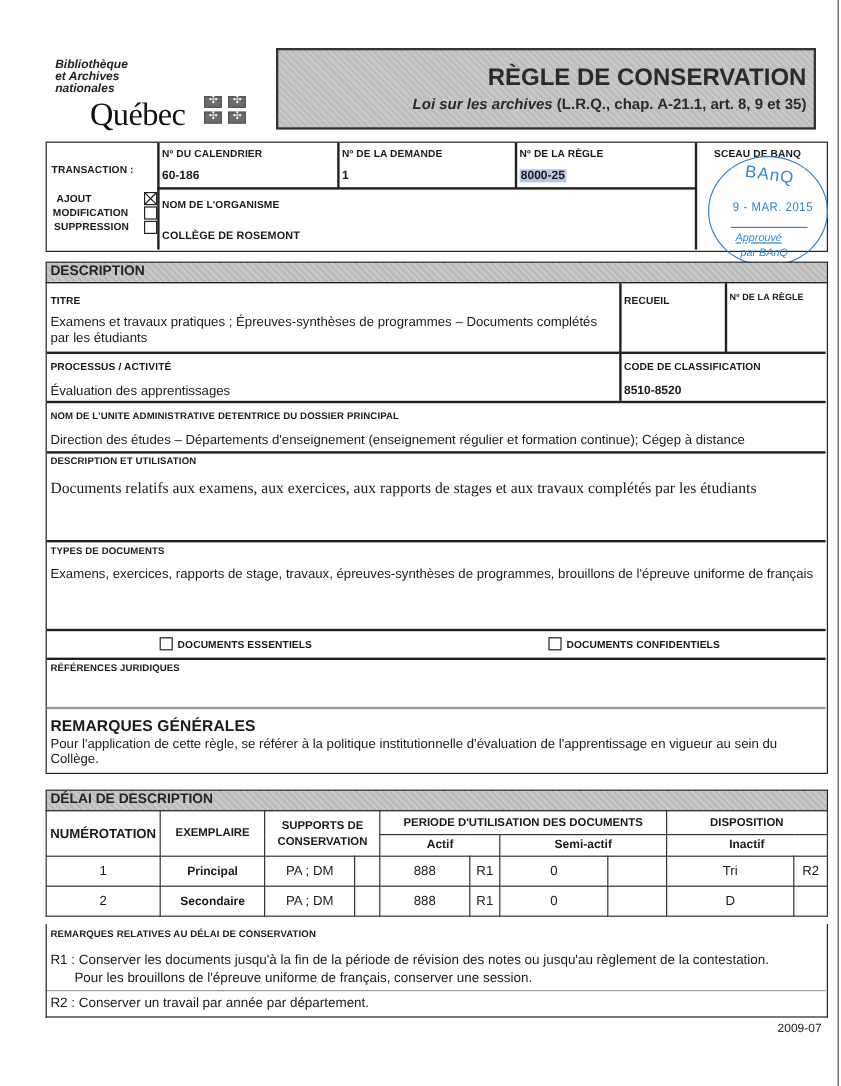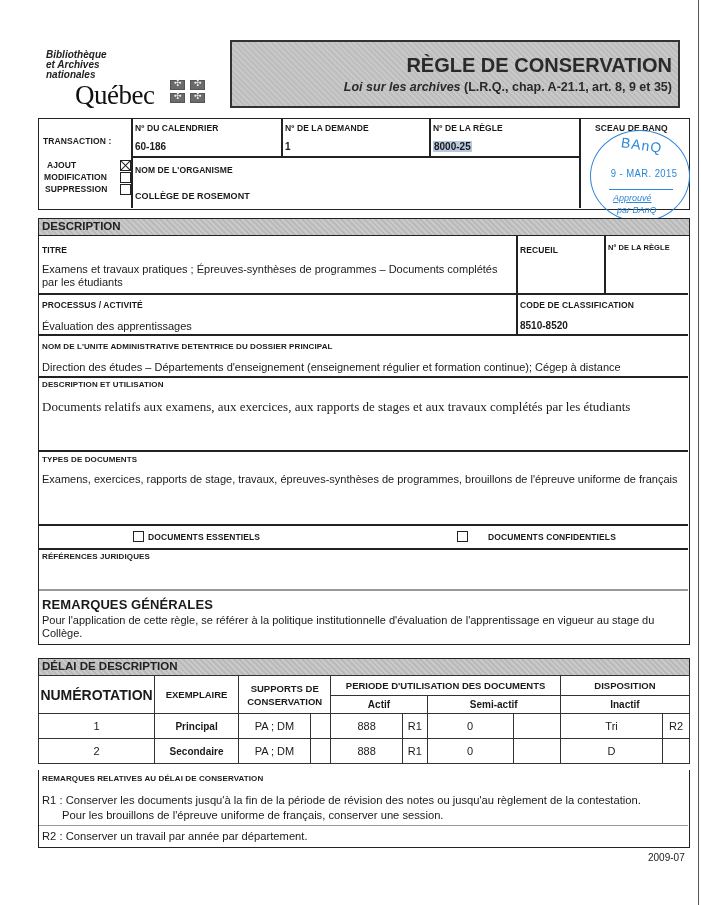--- a/index.html
+++ b/index.html
@@ -44,21 +44,21 @@
     background: repeating-linear-gradient(45deg, #bababa 0 2px, #c9c9c9 2px 4px); font-size: 11.5px; font-weight: bold; padding: 1px 3px; color: #222; }
 
   .box { position: absolute; border: 1.5px solid #222; }
   .val { font-size: 11px; color: #1a1a1a; }
   .serif { font-family: "Liberation Serif", serif; font-size: 13px; }
 
   
   table.ret { position: absolute; left: 38px; top: 675px; width: 652px; border-collapse: collapse; }
   table.ret td, table.ret th { border: 1.2px solid #333; font-size: 11px; text-align: center; padding: 0; }
   table.ret th { font-weight: bold; text-transform: uppercase; }
-  table.ret .sm { font-size: 14px; }
+  table.ret .sm { font-size: 11px; }
   table.ret .md { font-size: 9.5px; }
 </style>
 </head>
 <body>
 
 <div class="page-edge"></div>
 
 <div class="abs logo-text">
   <div>Bibliothèque</div>
   <div>et Archives</div>
@@ -151,32 +151,32 @@
   <div class="hline" style="left:0; top:214px; width:649px;"></div>
 
   <div class="abs lbl" style="left:3px; top:219px; font-size:8px;">Types de documents</div>
   <div class="abs val" style="left:3px; top:237px; width:640px; line-height:13px;">Examens, exercices, rapports de stage, travaux, épreuves-synthèses de programmes, brouillons de l'épreuve uniforme de français</div>
   <div class="hline" style="left:0; top:288px; width:649px;"></div>
 
   <div class="abs" style="left:94px; top:295px; display:flex; align-items:center; gap:4px;">
     <span class="cb"></span>
     <span class="lbl">Documents essentiels</span>
   </div>
-  <div class="abs" style="left:418px; top:295px; display:flex; align-items:center; gap:20px;">
+  <div class="abs" style="left:418px; top:295px; display:flex; align-items:center; gap:4px;">
     <span class="cb"></span>
     <span class="lbl">Documents confidentiels</span>
   </div>
   <div class="hline" style="left:0; top:312px; width:649px;"></div>
 
   <div class="abs lbl" style="left:3px; top:316px; font-size:8px;">Références juridiques</div>
   <div class="abs val" style="left:3px; top:332px;"></div>
   <div class="hline" style="left:0; top:353px; width:649px; background:#999;"></div>
 
   <div class="abs lbl" style="left:3px; top:361px; font-size:13px;">Remarques générales</div>
-  <div class="abs val" style="left:3px; top:378px; width:640px; line-height:13px;">Pour l'application de cette règle, se référer à la politique institutionnelle d'évaluation de l'apprentissage en vigueur au stage du Collège.</div>
+  <div class="abs val" style="left:3px; top:378px; width:640px; line-height:13px;">Pour l'application de cette règle, se référer à la politique institutionnelle d'évaluation de l'apprentissage en vigueur au sein du Collège.</div>
 </div>
 
 <div class="sec-head" style="top:658px;">DÉLAI DE DESCRIPTION</div>
 
 <table class="ret">
   <colgroup>
     <col style="width:70px">
       <col style="width:82px">
       <col style="width:70px">
       <col style="width:20px">

